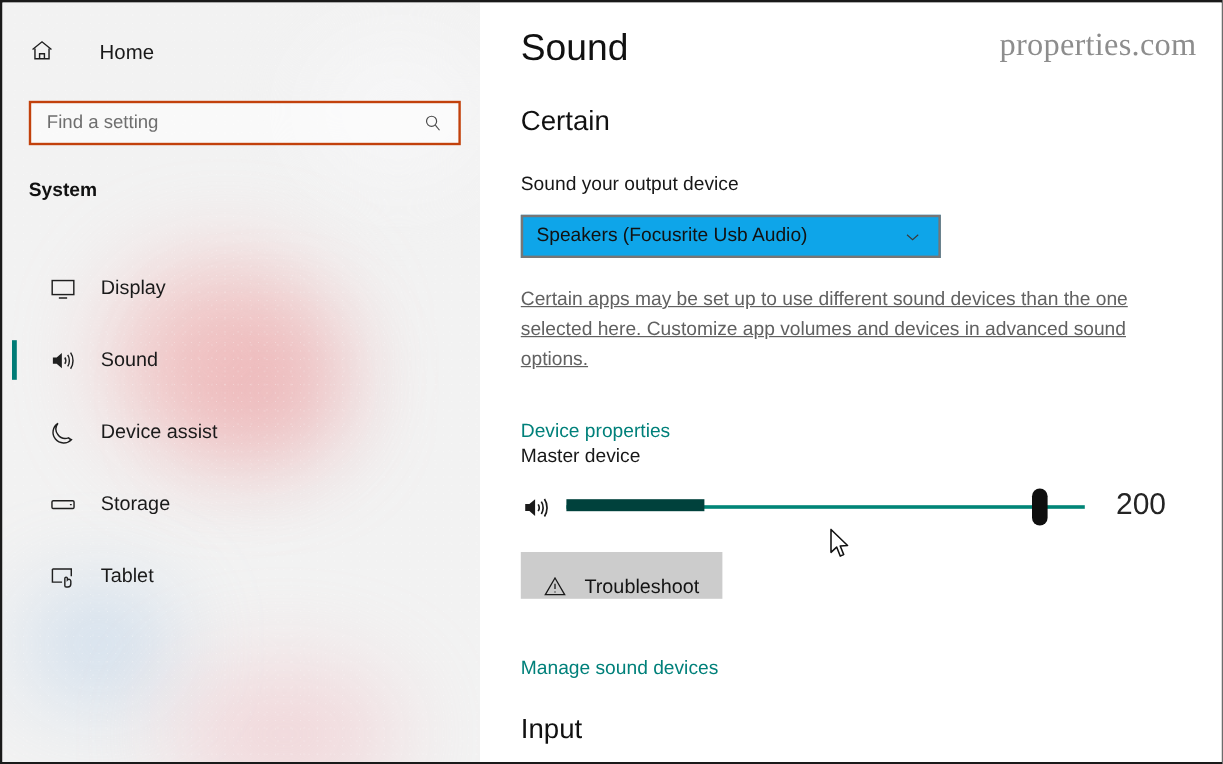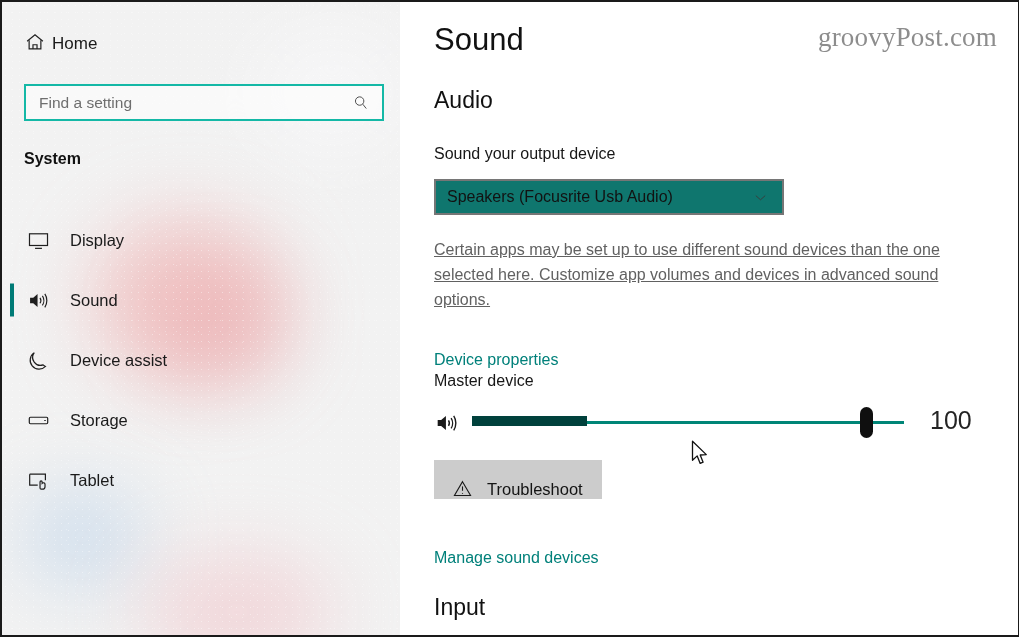--- a/index.html
+++ b/index.html
@@ -48,31 +48,31 @@
       radial-gradient(rgba(255,255,255,.7) 0.5px, transparent 0.6px);
     background-size: 7px 7px, 11px 11px;
     background-position: 0 0, 4px 5px;
     pointer-events: none;
   }
   #sidebar-content { position: relative; z-index: 3; }
 
   
   .home-row {
     position: absolute; left: 22px; top: 26px;
-    display: flex; align-items: center; gap: 6px;
+    display: flex; align-items: center; gap: 37px;
     height: 32px;
   }
   .home-row .label { font-size: 17px; color: #1a1a1a; }
 
   
   .search-box {
     position: absolute; left: 22px; top: 82px;
     width: 360px; height: 37px;
     background: rgba(255,255,255,.55);
-    border: 2px solid #14b8a6;
+    border: 2px solid #c2410c;
     display: flex; align-items: center;
   }
   .search-box .ph {
     flex: 1;
     padding-left: 13px;
     font-size: 15.5px;
     color: #6e6e6e;
   }
   .search-box .mag { padding-right: 12px; display: flex; }
 
@@ -81,21 +81,21 @@
     position: absolute; left: 22px; top: 148px;
     font-size: 16px; font-weight: bold; color: #111;
   }
 
   
   #nav { position: absolute; left: 0; top: 208px; width: 398px; }
   .nav-item {
     position: relative;
     height: 60px;
     display: flex; align-items: center;
-    padding-left: 22px;
+    padding-left: 36px;
     cursor: default;
   }
   .nav-item .ico {
     width: 28px; height: 28px;
     display: flex; align-items: center; justify-content: center;
     flex: 0 0 28px;
   }
   .nav-item .txt {
     margin-left: 18px;
     font-size: 16.5px; color: #1a1a1a;
@@ -136,21 +136,21 @@
   .lbl {
     position: absolute; left: 34px;
     font-size: 16px; color: #171717;
   }
   #lbl-choose { top: 143px; }
   #lbl-master { top: 370px; }
 
   .combo {
     position: absolute; left: 34px; top: 177px;
     width: 350px; height: 36px;
-    background: #0f766e;
+    background: #0ea5e9;
     border: 2px solid #767676;
     display: flex; align-items: center;
   }
   .combo .val {
     flex: 1; padding-left: 11px;
     font-size: 16px; color: #121212;
     white-space: nowrap; overflow: hidden;
   }
   .combo .chev { padding-right: 13px; display: flex; }
 
@@ -310,23 +310,23 @@
           </span>
           <span class="txt">Tablet</span>
         </div>
 
       </div>
     </div>
   </div>
 
   <div id="main">
 
-    <div class="watermark">groovyPost.com</div>
+    <div class="watermark">properties.com</div>
     <h1 class="h-page">Sound</h1>
-    <h2 class="h-sec" id="h-output">Audio</h2>
+    <h2 class="h-sec" id="h-output">Certain</h2>
 
     <div class="lbl" id="lbl-choose">Sound your output device</div>
 
     <div class="combo">
       <span class="val">Speakers (Focusrite Usb Audio)</span>
       <span class="chev">
         <svg width="17" height="17" viewBox="0 0 24 24" fill="none" stroke="#3a3a3a" stroke-width="1.3">
           <path d="M5.4 9.4 12 15.2l6.6-5.8"></path>
         </svg>
       </span>
@@ -343,21 +343,21 @@
         <svg width="26" height="26" viewBox="0 0 24 24" fill="none" stroke="#1a1a1a" stroke-width="1.3">
           <path d="M3.4 9.3h3.2L11 5.5v13l-4.4-3.8H3.4z" fill="#1a1a1a" stroke="none"></path>
           <path d="M13.4 9.5c.9 1.5.9 3.7 0 5.2"></path>
           <path d="M15.8 7.4c1.8 2.7 1.8 6.8 0 9.5"></path>
           <path d="M18.2 5.4c2.6 3.8 2.6 9.6 0 13.4"></path>
         </svg>
       </span>
       <div class="track"></div>
       <div class="track-fill"></div>
       <div class="thumb"></div>
-      <div class="slider-value">100</div>
+      <div class="slider-value">200</div>
     </div>
 
     <button class="btn-troubleshoot">
       <span class="ico">
         <svg width="21" height="21" viewBox="0 0 24 24" fill="none" stroke="#1a1a1a" stroke-width="1.25">
           <path d="M12 4.2 21.2 20H2.8z"></path>
           <path d="M12 9.6v5"></path>
           <path d="M12 17.1v.9"></path>
         </svg>
       </span>

